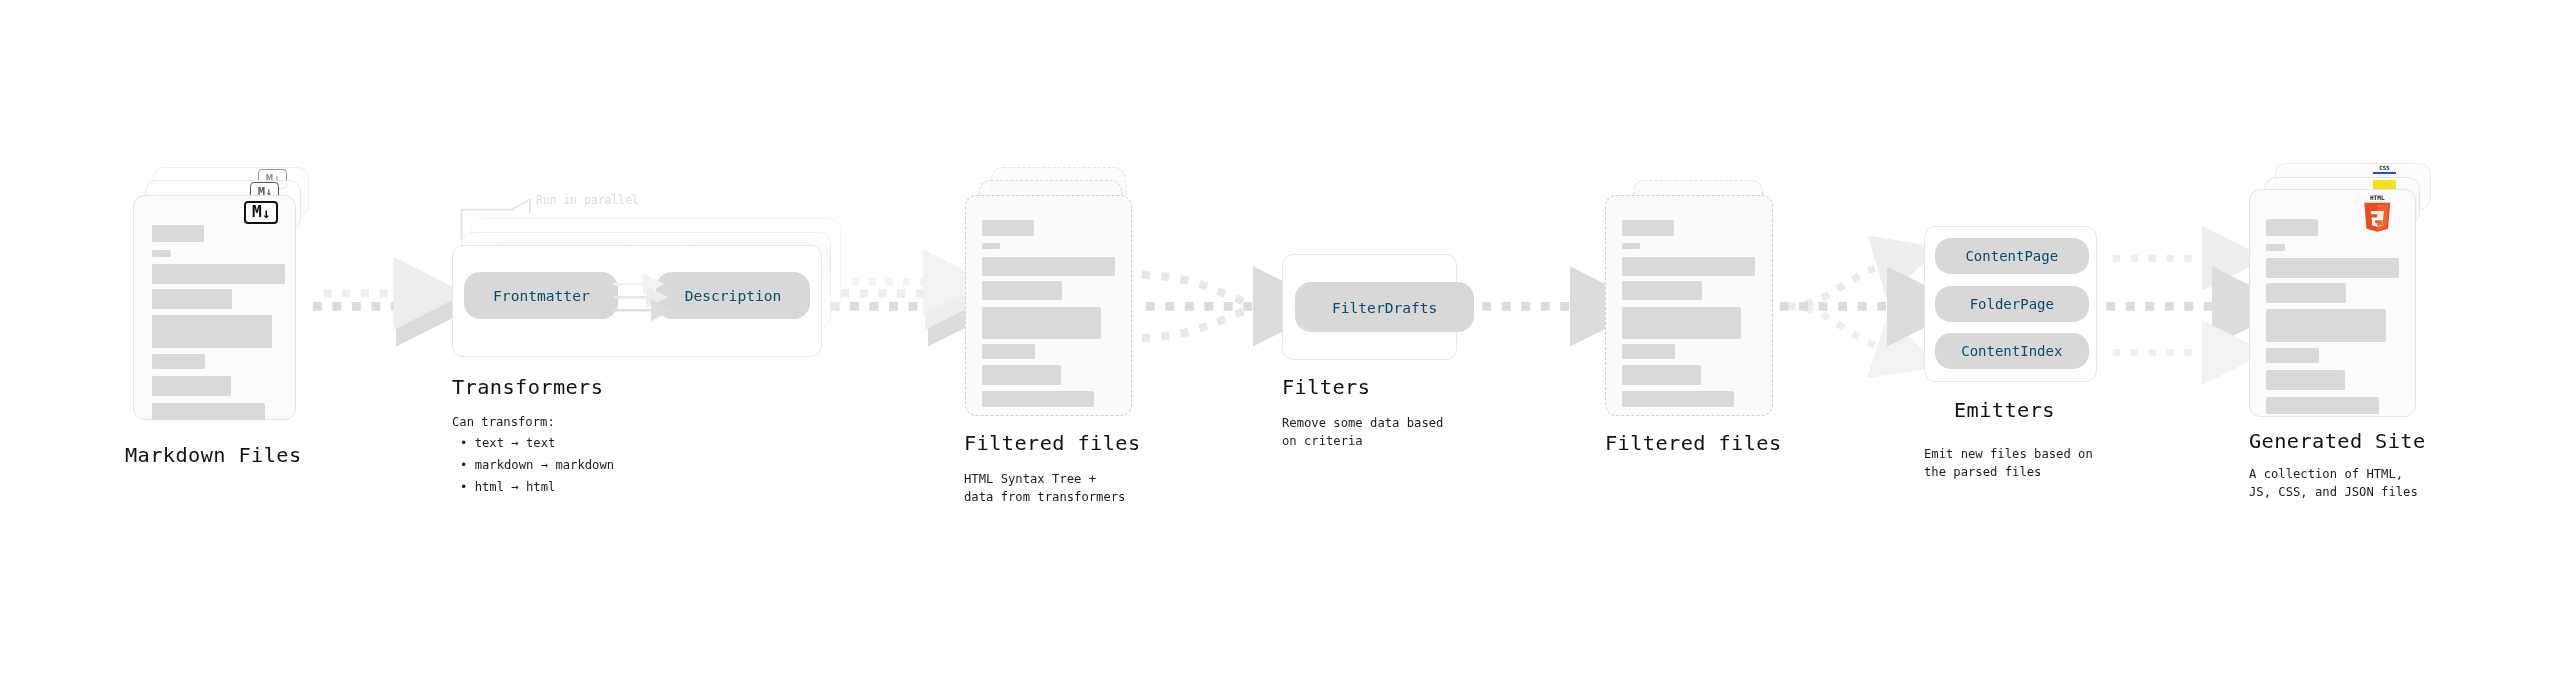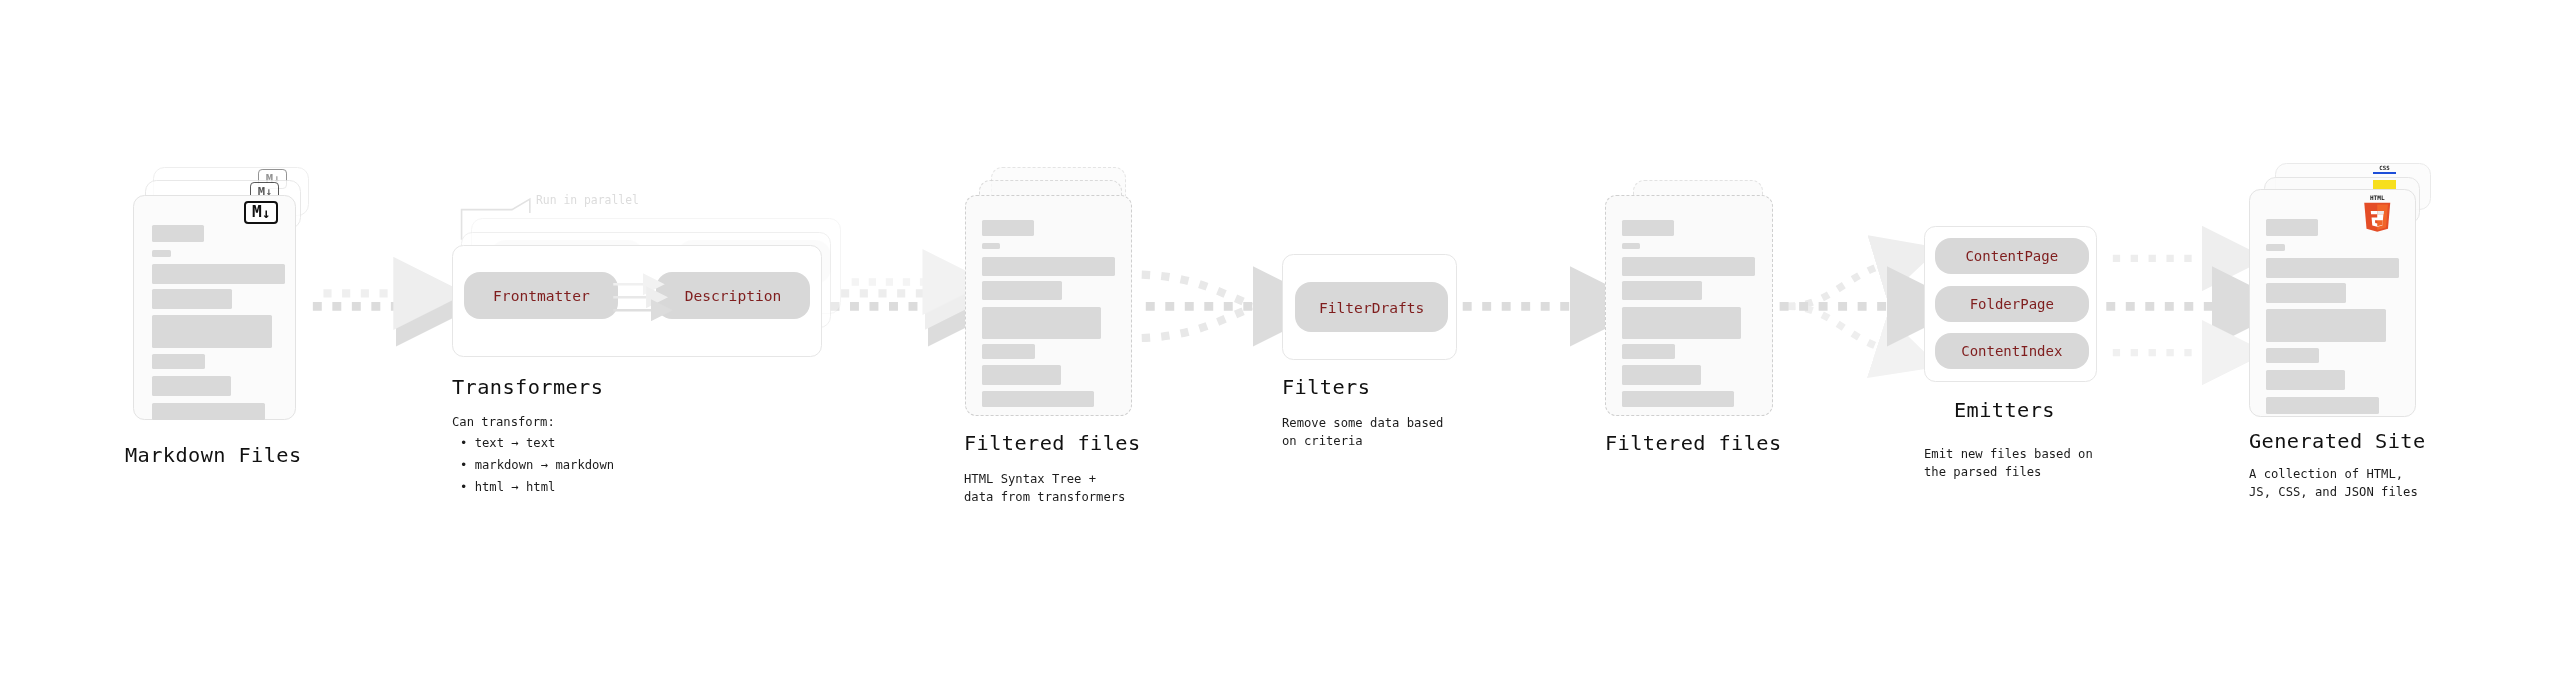--- a/index.html
+++ b/index.html
@@ -73,21 +73,21 @@
     border-radius: 11.4px;
     background: #ffffff;
     box-sizing: border-box;
   }
   .pill {
     position: absolute;
     background: #d8d8d8;
     border-radius: 16px;
     display: flex; align-items: center; justify-content: center;
     font-size: 14.6px;
-    color: #7f1d1d;
+    color: #0c4a6e;
     box-sizing: border-box;
     white-space: nowrap;
   }
   .pill.faint1 { background: #e2e2e2; }
   .pill.faint2 { background: #ececec; }
 
   
   .title {
     position: absolute;
     font-size: 20.3px;
@@ -253,21 +253,21 @@
       <div class="bar" style="left:16.3px; top:169px; width:79px; height:19.5px;"></div>
       <div class="bar" style="left:16.3px; top:195px; width:112px; height:16.3px;"></div>
     </div>
   </div>
 
   <div class="title" style="left:964px; top:431px;">Filtered files</div>
   <div class="sub" style="left:964px; top:470px;">HTML Syntax Tree +
 data from transformers</div>
 
   <div class="group-box" style="left:1282px; top:254px; width:175px; height:106px;">
-    <div class="pill" style="left:12.2px; top:27px; width:153px; height:50px;">FilterDrafts</div>
+    <div class="pill" style="left:12.2px; top:27px; width:179px; height:50px;">FilterDrafts</div>
   </div>
 
   <div class="title" style="left:1282px; top:375px;">Filters</div>
   <div class="sub" style="left:1282px; top:414px;">Remove some data based
 on criteria</div>
 
   <div class="card-stack">
     <div class="card dashed" style="left:1633px; top:180px; width:130px; height:41px; opacity:.6;"></div>
     <div class="card dashed" style="left:1605px; top:195px; width:168px; height:221px;">
       <div class="bar" style="left:16.3px; top:24.4px; width:52px; height:15.4px;"></div>

